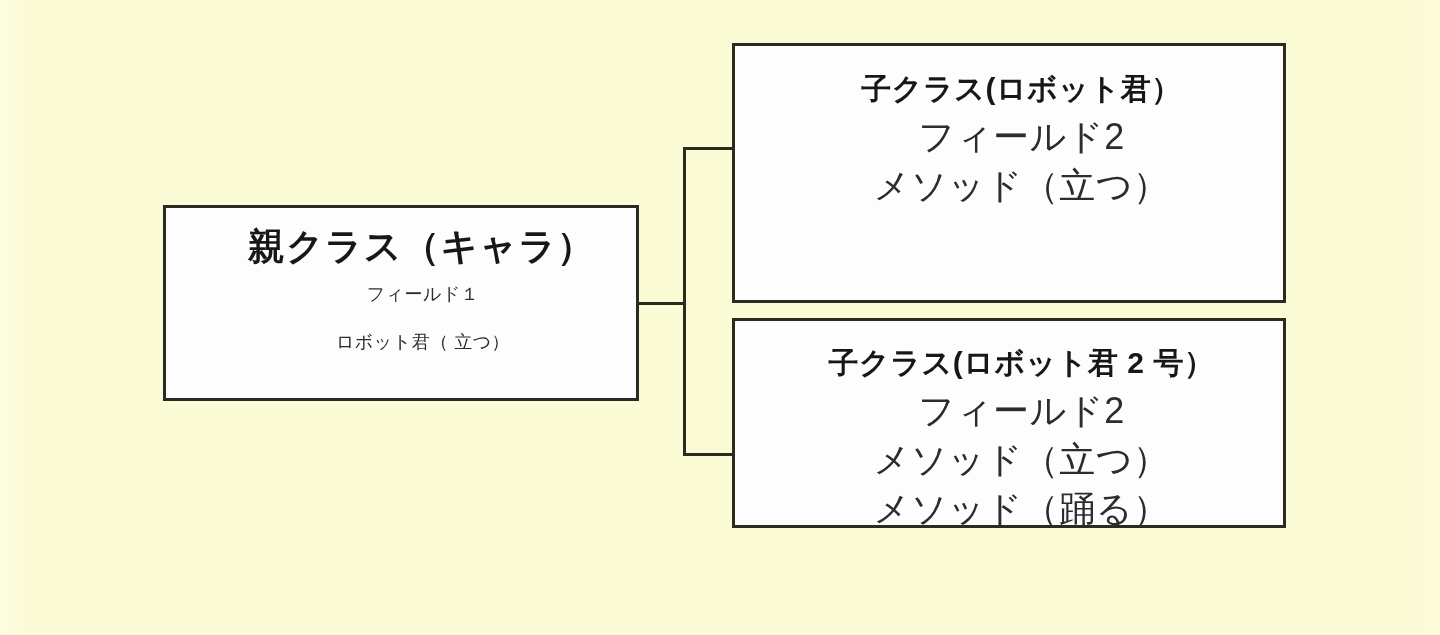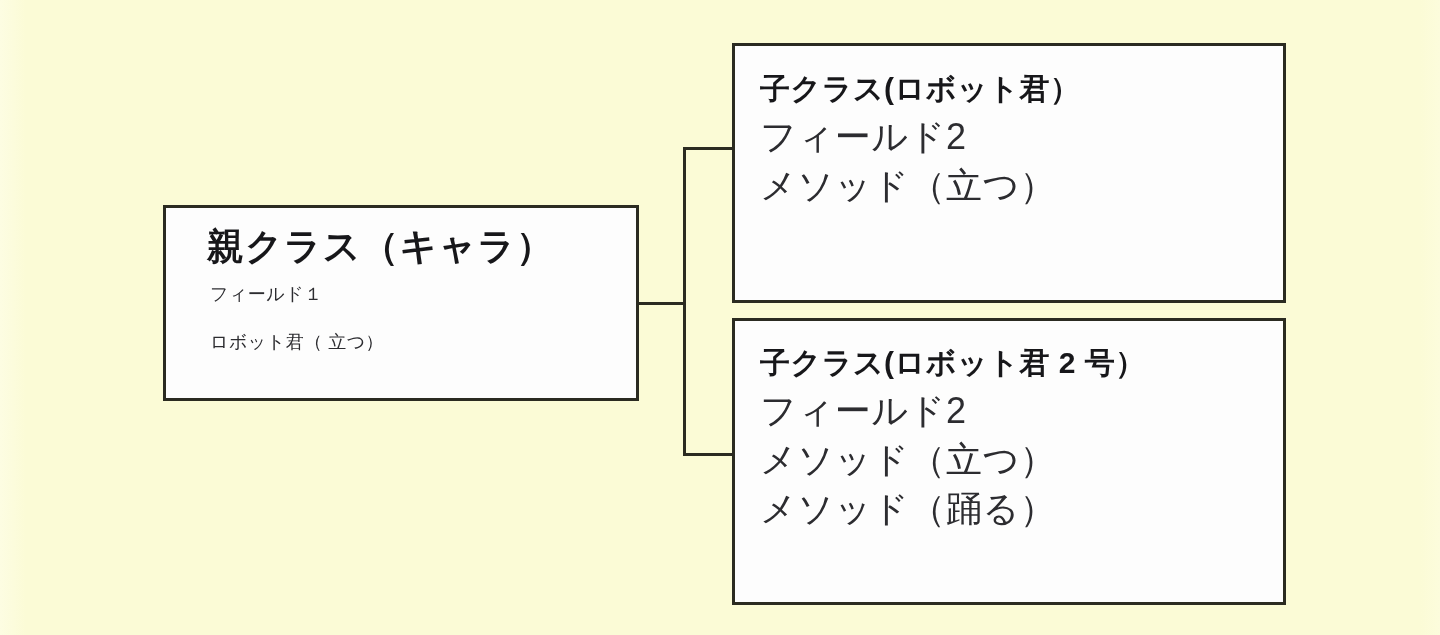--- a/index.html
+++ b/index.html
@@ -22,25 +22,25 @@
   
   .class-box {
     position: absolute;
     box-sizing: border-box;
     background: #fdfdfd;
     border: 3px solid #2b2b21;
     overflow: hidden;
   }
   #parent-box   { left: 163px; top: 205px; width: 476px; height: 196px; }
   #child-box-1  { left: 732px; top:  43px; width: 554px; height: 260px; }
-  #child-box-2  { left: 732px; top: 318px; width: 554px; height: 287px; }
+  #child-box-2  { left: 732px; top: 318px; width: 554px; height: 210px; }
 
   .box-inner {
     position: absolute;
-    left: 0; right: 0; top: 0;
+    left: 0; right: 0; top: 0; text-align: center;
   }
   #parent-box .box-inner  { padding: 16px 0 0 41px; }
   #child-box-1 .box-inner { padding: 20px 0 0 25px; }
   #child-box-2 .box-inner { padding: 19px 0 0 25px; }
 
   .box-title {
     font-weight: bold;
     font-size: 30px;
     line-height: 46px;
     color: #17171a;

